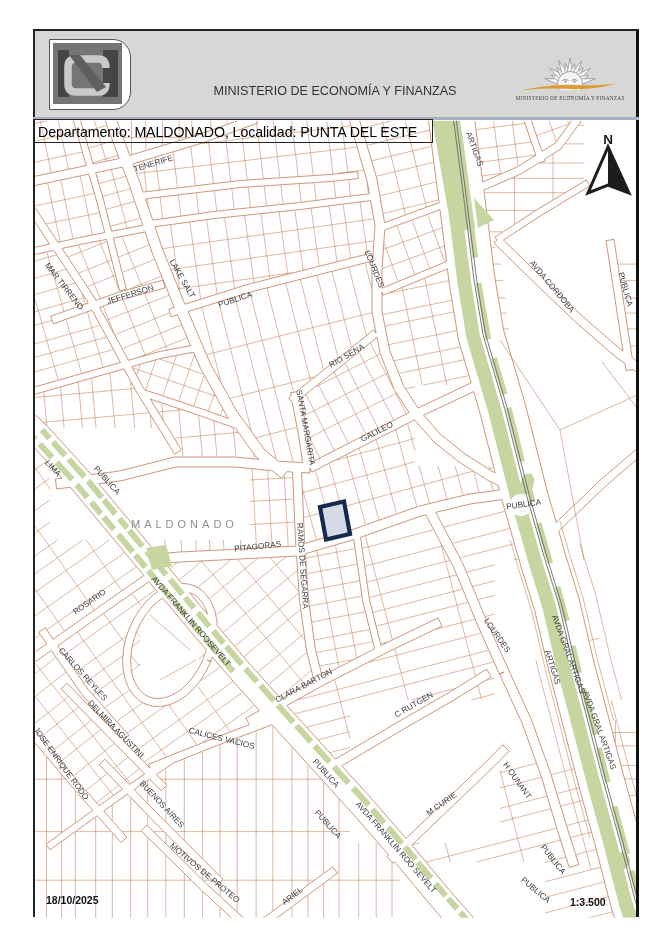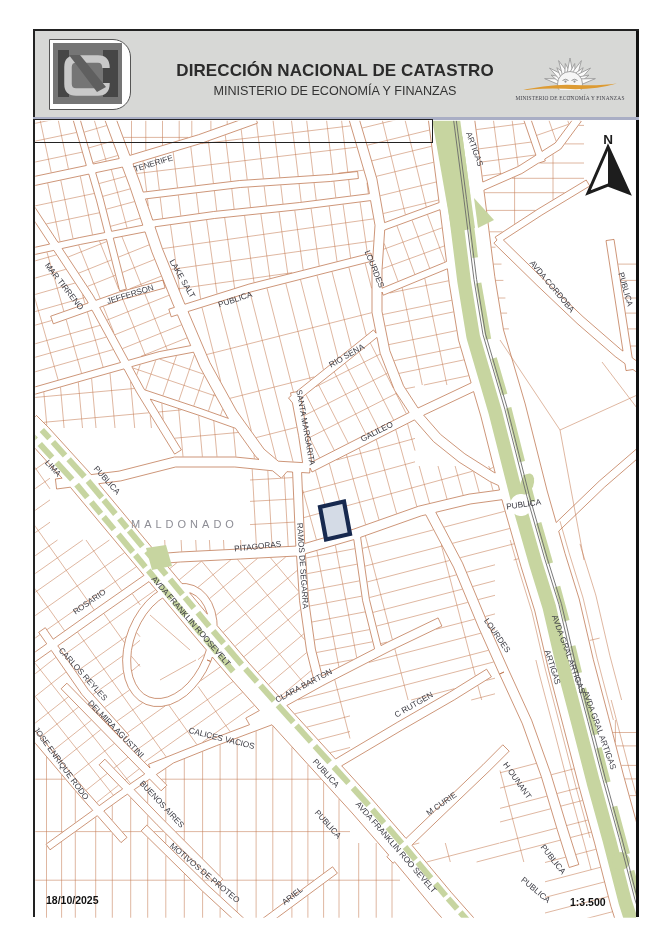--- a/index.html
+++ b/index.html
@@ -629,21 +629,20 @@
 <rect x="0" y="0" width="69" height="61" fill="#757575"></rect>
 
 <rect x="5" y="7" width="11" height="47" fill="#464646"></rect>
       <rect x="50" y="7" width="15" height="47" fill="#464646"></rect>
 
 <path d="M53 25 Q53 16 45 16 L23 16 Q15 16 15 24 L15 41 Q15 49 23 49 L45 49 Q53 49 53 40" fill="none" stroke="#c9c9c9" stroke-width="7.5"></path>
 
 <polygon points="16,12 27,12 53,44 44,49" fill="#5f5f5f"></polygon>
 </svg>
 
-<div class="abs" style="left:140px;top:61px;width:390px;text-align:center;font-size:17px;font-weight:bold;color:#2b2b2b;letter-spacing:0.1px;">DIRECCIÓN NACIONAL DE CATASTRO</div>
 
 <div class="abs" style="left:140px;top:84px;width:390px;text-align:center;font-size:12.6px;color:#333;">MINISTERIO DE ECONOMÍA Y FINANZAS</div>
 
 <svg class="abs" style="left:505px;top:38px" width="140" height="70" viewBox="0 0 140 70">
 <g stroke="#9b9b9b" stroke-width="0.9" fill="#fbfbfb">
 <polygon points="39.6,40.6 56.4,40.9 55.1,47.2"></polygon>
 <polygon points="46.0,37.1 57.8,39.1 55.1,44.9"></polygon>
 <polygon points="44.5,30.0 59.5,37.6 55.6,42.7"></polygon>
 <polygon points="51.8,29.7 61.6,36.6 56.5,40.7"></polygon>
 <polygon points="53.6,22.6 63.8,36.1 57.9,38.9"></polygon>
@@ -660,12 +659,13 @@
 <path d="M57.5,42.5 Q60.5,40 63.5,42.5" fill="none" stroke="#909090" stroke-width="1"></path>
 <path d="M66.5,42.5 Q69.5,40 72.5,42.5" fill="none" stroke="#909090" stroke-width="1"></path>
 <circle cx="60.5" cy="43.6" r="1.1" fill="#909090"></circle>
       <circle cx="69.5" cy="43.6" r="1.1" fill="#909090"></circle>
 <path d="M12 53.5 Q45 45.5 70 47 Q95 48 112 45.5 Q88 52.5 60 50.8 Q30 49.8 12 53.5 Z" fill="#dd9b33" stroke="none"></path>
 <rect x="6" y="52" width="122" height="6" fill="#d7d8d6"></rect>
 <text x="65" y="62" font-family="Liberation Serif, serif" font-size="5.4" fill="#44444c" text-anchor="middle" letter-spacing="0.2">MINISTERIO DE ECONOMÍA Y FINANZAS</text>
 </svg>
 
 <div class="abs" style="left:33px;top:119px;width:400px;height:24px;background:transparent;border:1.3px solid #222;box-sizing:border-box;"></div>
+<div class="abs" style="left:38px;top:124px;font-size:14.2px;color:#000;letter-spacing:-0.1px;">Departamento: MALDONADO, Localidad: PUNTA DEL ESTE</div>
 </div>
 </body></html>

